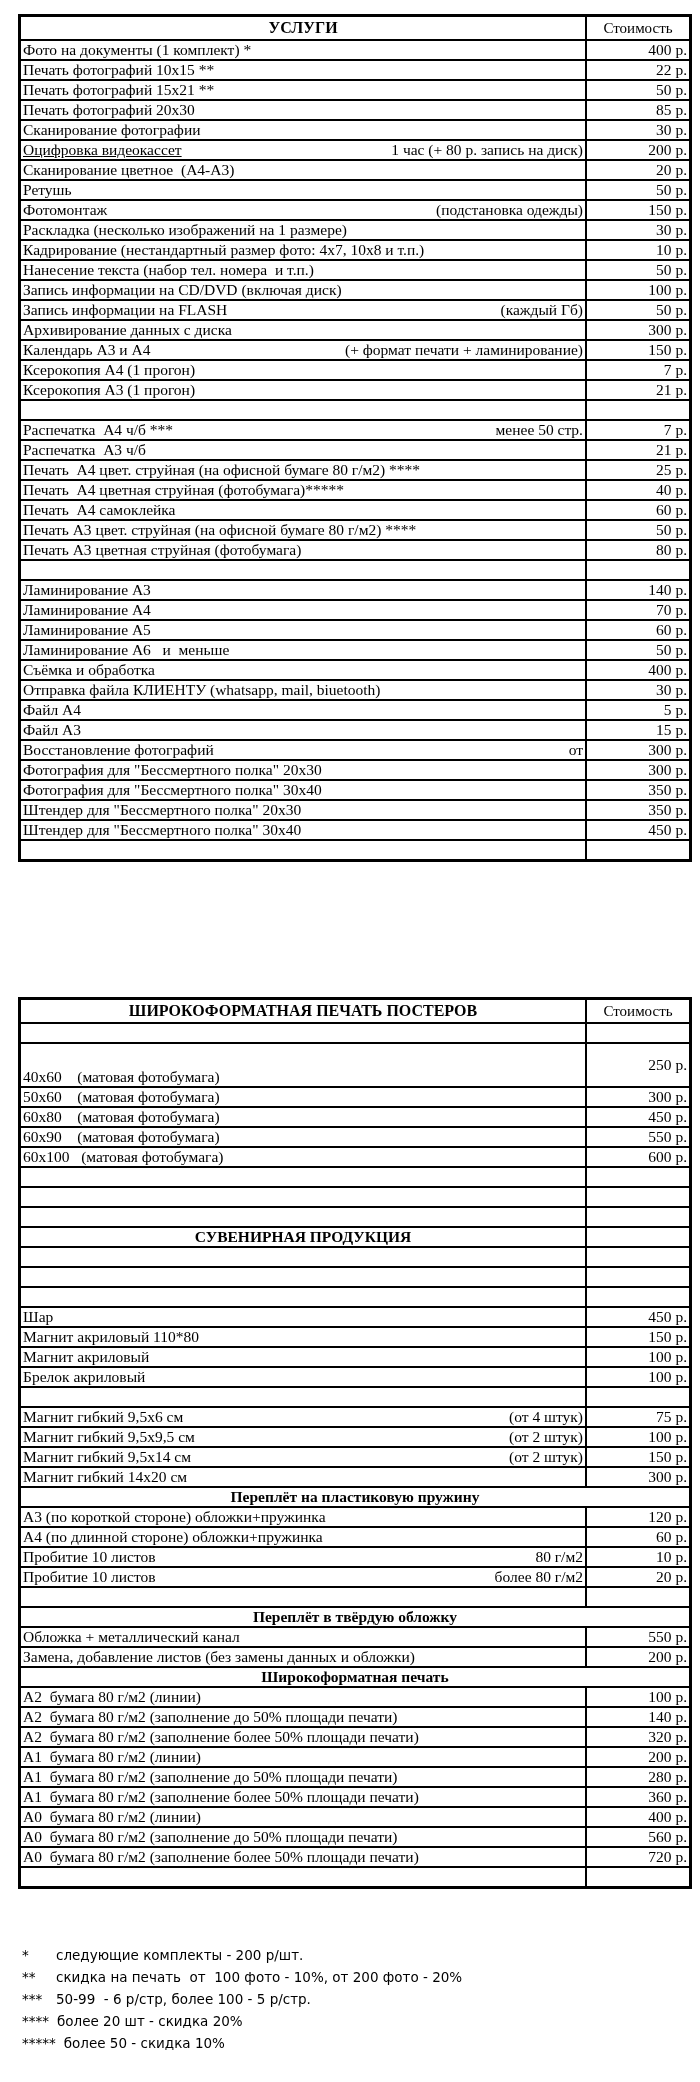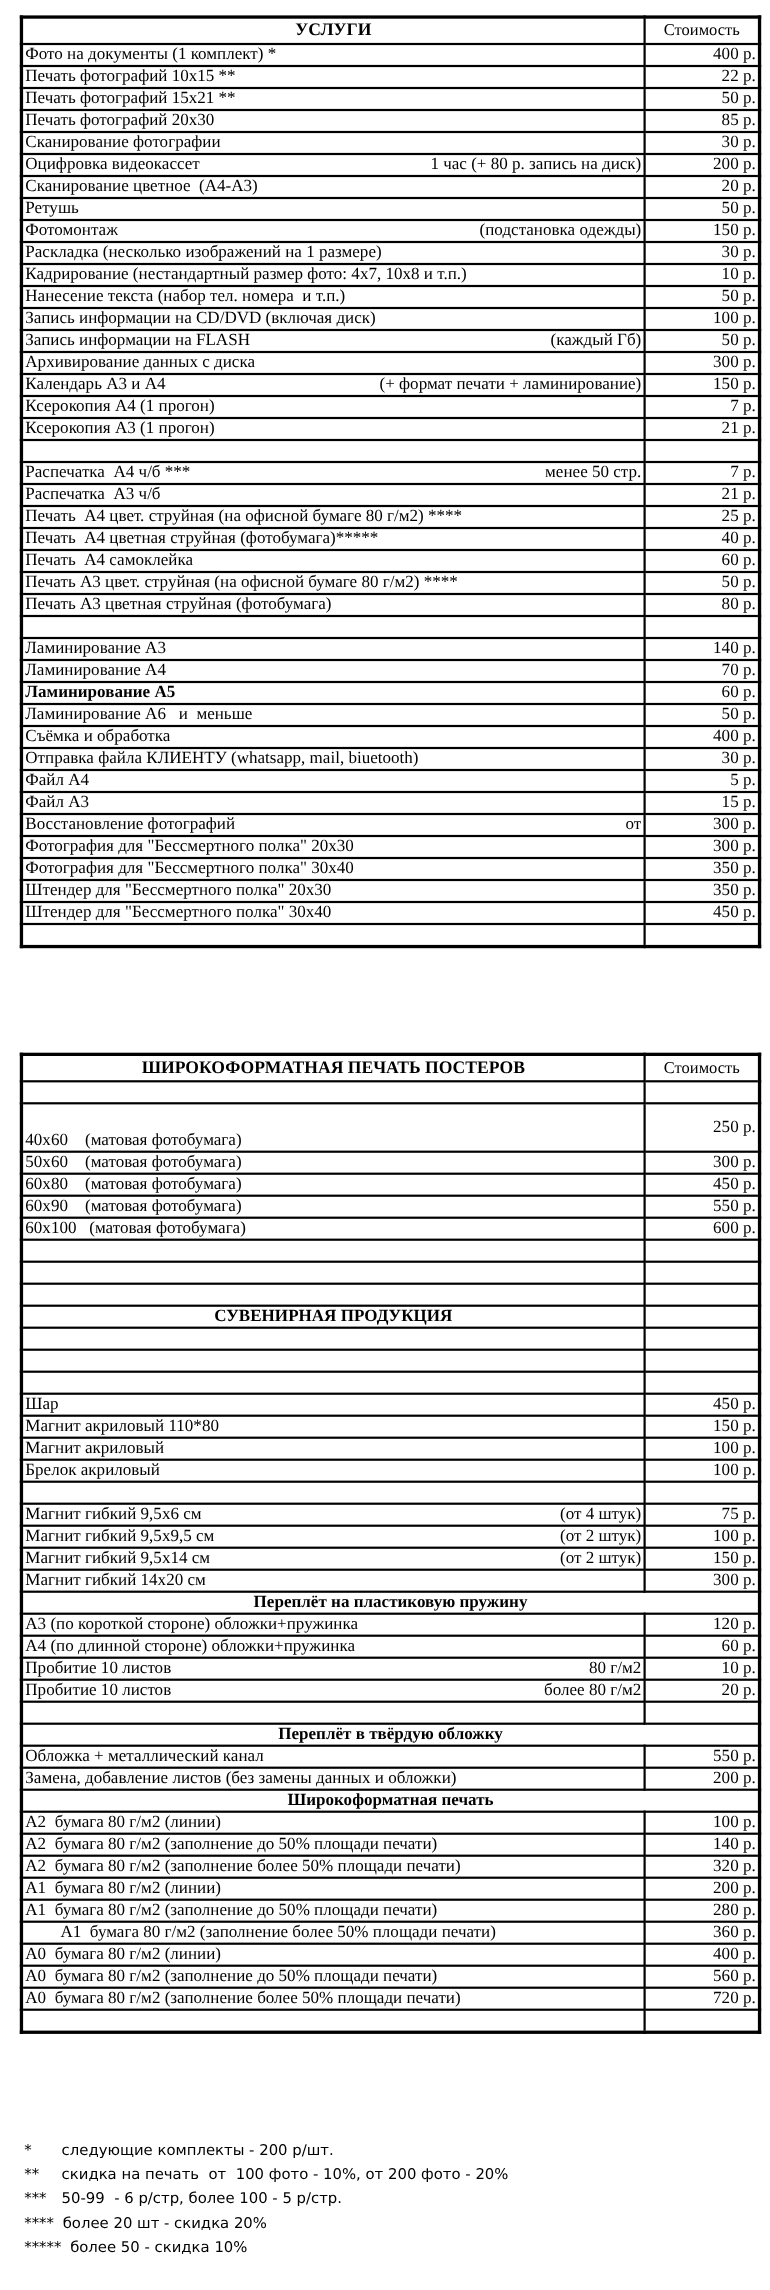--- a/index.html
+++ b/index.html
@@ -7,21 +7,21 @@
   table.price { position: absolute; left: 18px; width: 668px; border-collapse: collapse; border: 3px solid #000; table-layout: fixed; }
   table.price td { border: 2px solid #000; height: 18px; padding: 0 2px; font-size: 15.5px; line-height: 18px; white-space: nowrap; overflow: hidden; }
   table.price td.name { width: 560px; }
   table.price td.price-cell { width: 98px; text-align: right; }
   table.price tr.hdr td { height: 22px; }
   table.price td.title { text-align: center; font-weight: bold; font-size: 16px; }
   table.price td.col-title { text-align: center; font-size: 15px; margin-top: 14px; }
   table.price td.section { text-align: center; font-weight: bold; font-size: 15.5px; }
   .row-flex { display: flex; justify-content: space-between; }
   #t1 { top: 14px; }
-  #t2 { top: 957px; }
+  #t2 { top: 997px; }
   .notes { position: absolute; left: 22px; top: 1944px; font-family: "DejaVu Sans", sans-serif; font-size: 13.5px; line-height: 22px; }
   .note { display: flex; }
   .note .mark { display: inline-block; min-width: 26px; }
 </style>
 </head>
 <body>
 
 <table class="price" id="t1">
   <tbody id="t1-body">
     <tr class="hdr">
@@ -69,21 +69,21 @@
           <div class="row-flex">
             <span style="white-space: pre;">Сканирование фотографии</span>
             <span></span>
           </div>
         </td>
         <td class="price-cell">30 р.</td>
       </tr>
       <tr>
         <td class="name">
           <div class="row-flex">
-            <span style="white-space: pre;">Оцифровка видеокассет</span>
+            <span style="white-space: pre; text-decoration: underline;">Оцифровка видеокассет</span>
             <span>1 час (+ 80 р. запись на диск)</span>
           </div>
         </td>
         <td class="price-cell">200 р.</td>
       </tr>
       <tr>
         <td class="name">
           <div class="row-flex">
             <span style="white-space: pre;">Сканирование цветное  (А4-А3)</span>
             <span></span>
@@ -285,21 +285,21 @@
           <div class="row-flex">
             <span style="white-space: pre;">Ламинирование А4</span>
             <span></span>
           </div>
         </td>
         <td class="price-cell">70 р.</td>
       </tr>
       <tr>
         <td class="name">
           <div class="row-flex">
-            <span style="white-space: pre; font-weight: bold;">Ламинирование А5</span>
+            <span style="white-space: pre;">Ламинирование А5</span>
             <span></span>
           </div>
         </td>
         <td class="price-cell">60 р.</td>
       </tr>
       <tr>
         <td class="name">
           <div class="row-flex">
             <span style="white-space: pre;">Ламинирование А6   и  меньше</span>
             <span></span>
@@ -712,21 +712,21 @@
           <div class="row-flex">
             <span style="white-space: pre;">А1  бумага 80 г/м2 (заполнение до 50% площади печати)</span>
             <span></span>
           </div>
         </td>
         <td class="price-cell">280 р.</td>
       </tr>
       <tr>
         <td class="name">
           <div class="row-flex">
-            <span style="white-space: pre; margin-left: 32px;">А1  бумага 80 г/м2 (заполнение более 50% площади печати)</span>
+            <span style="white-space: pre;">А1  бумага 80 г/м2 (заполнение более 50% площади печати)</span>
             <span></span>
           </div>
         </td>
         <td class="price-cell">360 р.</td>
       </tr>
       <tr>
         <td class="name">
           <div class="row-flex">
             <span style="white-space: pre;">А0  бумага 80 г/м2 (линии)</span>
             <span></span>

